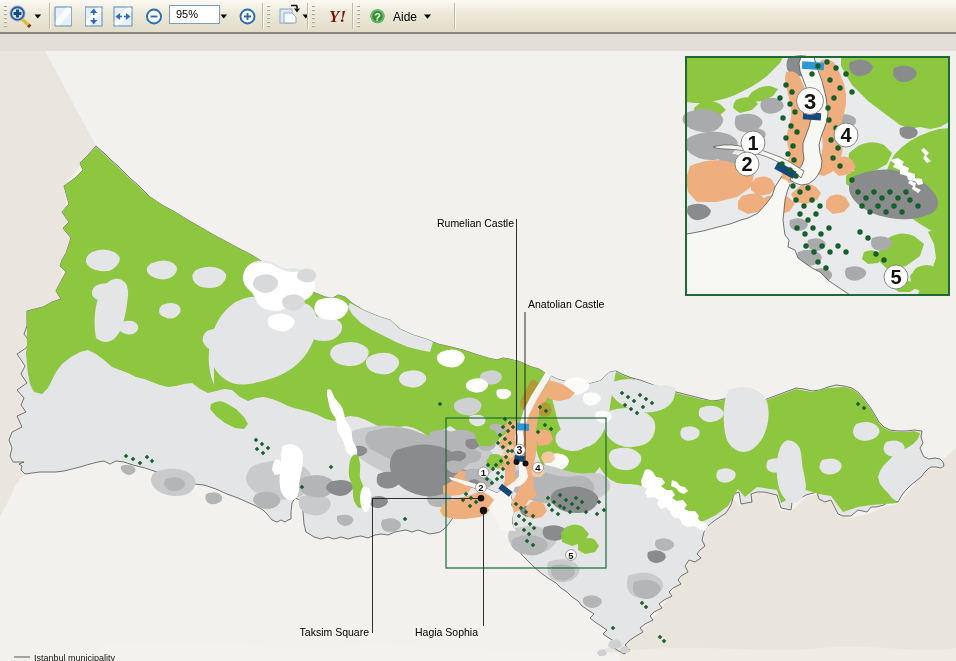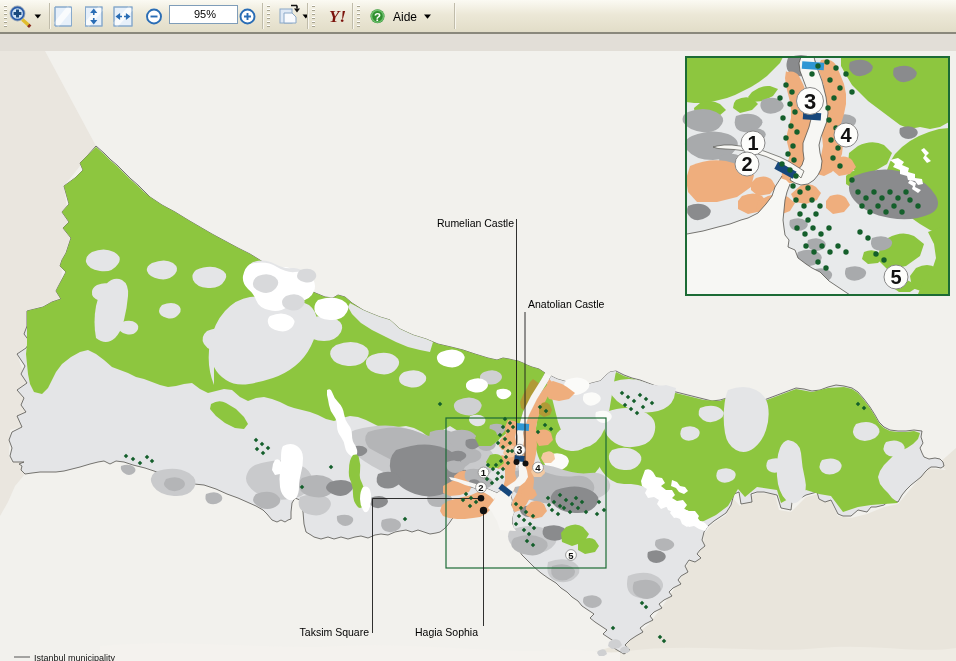--- a/index.html
+++ b/index.html
@@ -1,21 +1,21 @@
 <!DOCTYPE html>
 <html><head>
 <meta charset="utf-8">
 <style>
 html,body{margin:0;padding:0;background:#fff;}
 #wrap{position:relative;width:956px;height:661px;overflow:hidden;font-family:"Liberation Sans",sans-serif;}
 #tb{position:absolute;left:0;top:0;width:956px;height:32px;background:linear-gradient(#fbfaf3,#ece8d7 45%,#e2ddc8);}
 #tbdark{position:absolute;left:0;top:32px;width:956px;height:2px;background:#8a887c;border-bottom:1px solid #b9b6a8;}
 .grip{position:absolute;top:5px;width:3px;height:22px;background:repeating-linear-gradient(#fff 0 1px,#a8a490 1px 2px,transparent 2px 4px);}
 .sep{position:absolute;top:3px;width:1px;height:26px;background:#c0bcaa;border-right:1px solid #f8f6ee;}
-#zoomfield{position:absolute;left:169px;top:5px;width:43px;height:17px;background:#fff;border:1px solid #7f9db9;font-size:11px;line-height:17px;padding-left:24px;}
+#zoomfield{position:absolute;left:169px;top:5px;width:43px;height:17px;background:#fff;border:1px solid #7f9db9;font-size:11px;line-height:17px;padding-left:6px;}
 </style>
 </head>
 <body>
 <div id="wrap">
 
   <div id="tb">
     <div class="grip" style="left:4px"></div>
     <svg width="956" height="33" style="position:absolute;left:0;top:0">
       <g>
         <circle cx="17.5" cy="13.5" r="6.6" fill="#cfe3f6" stroke="#9aa8b8" stroke-width="2.6"></circle>

